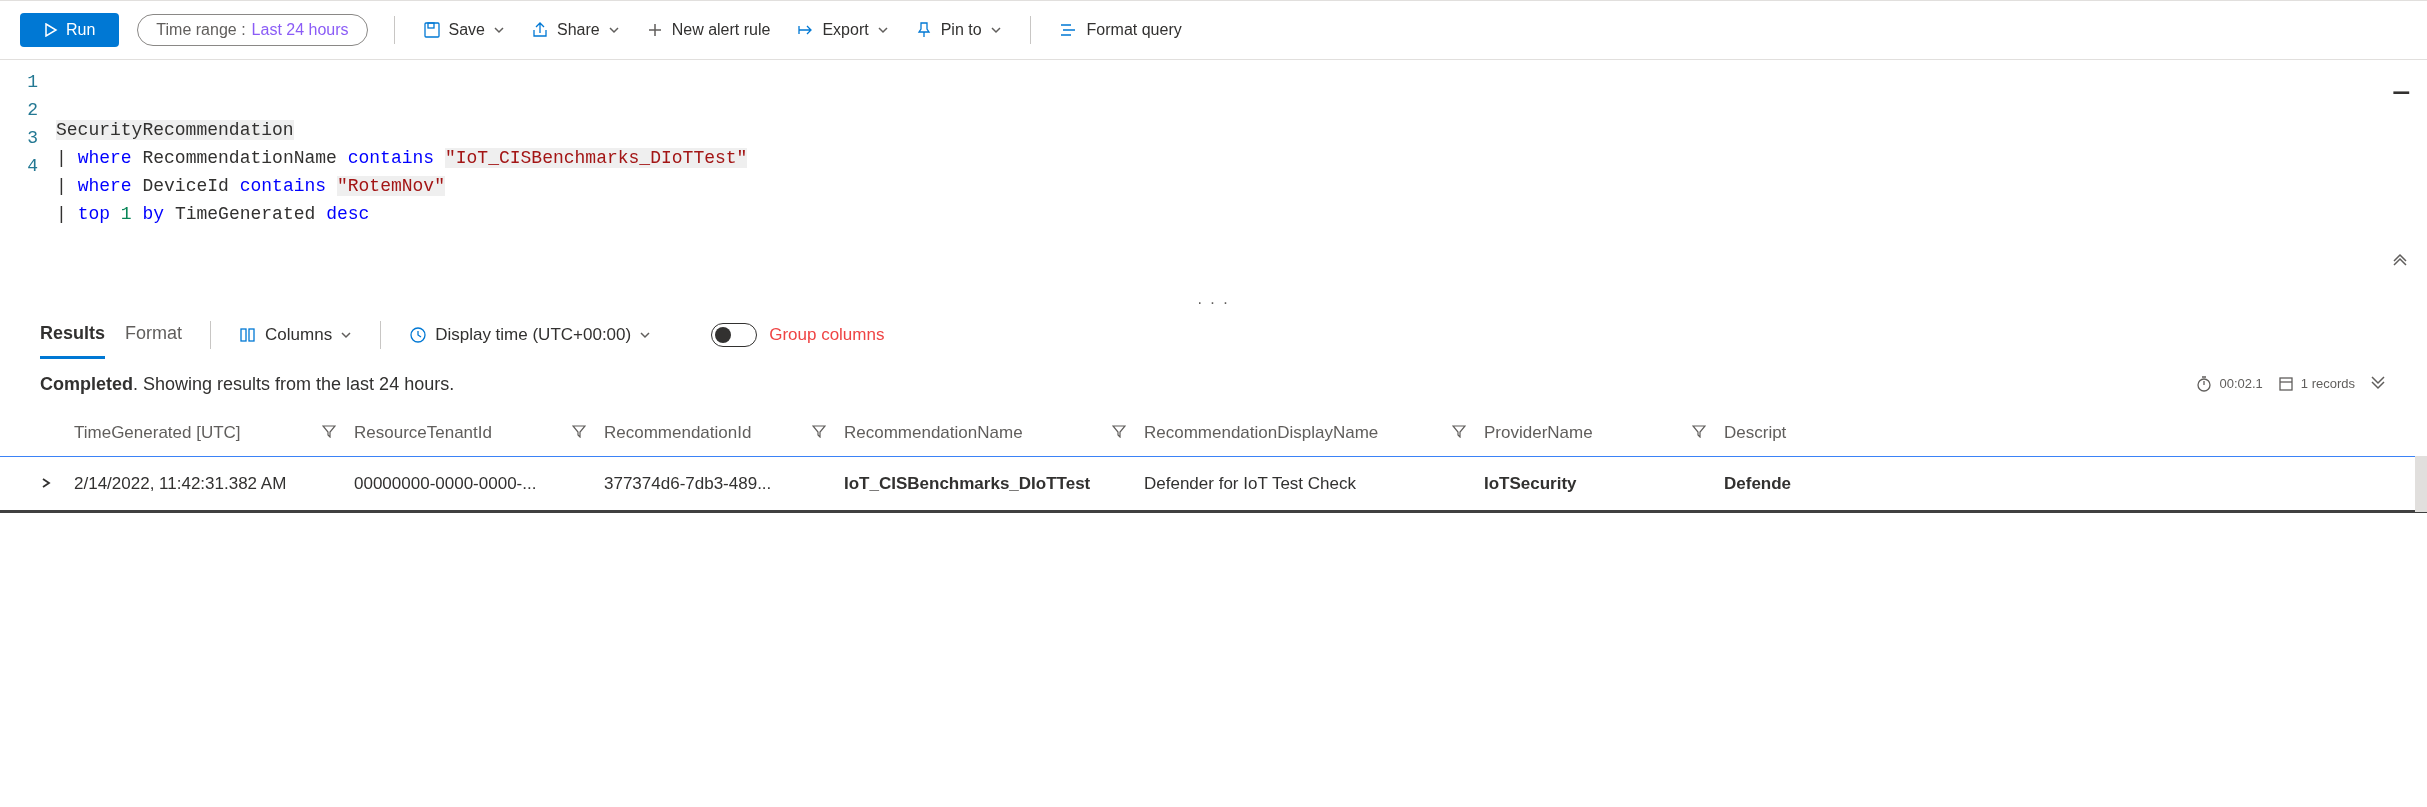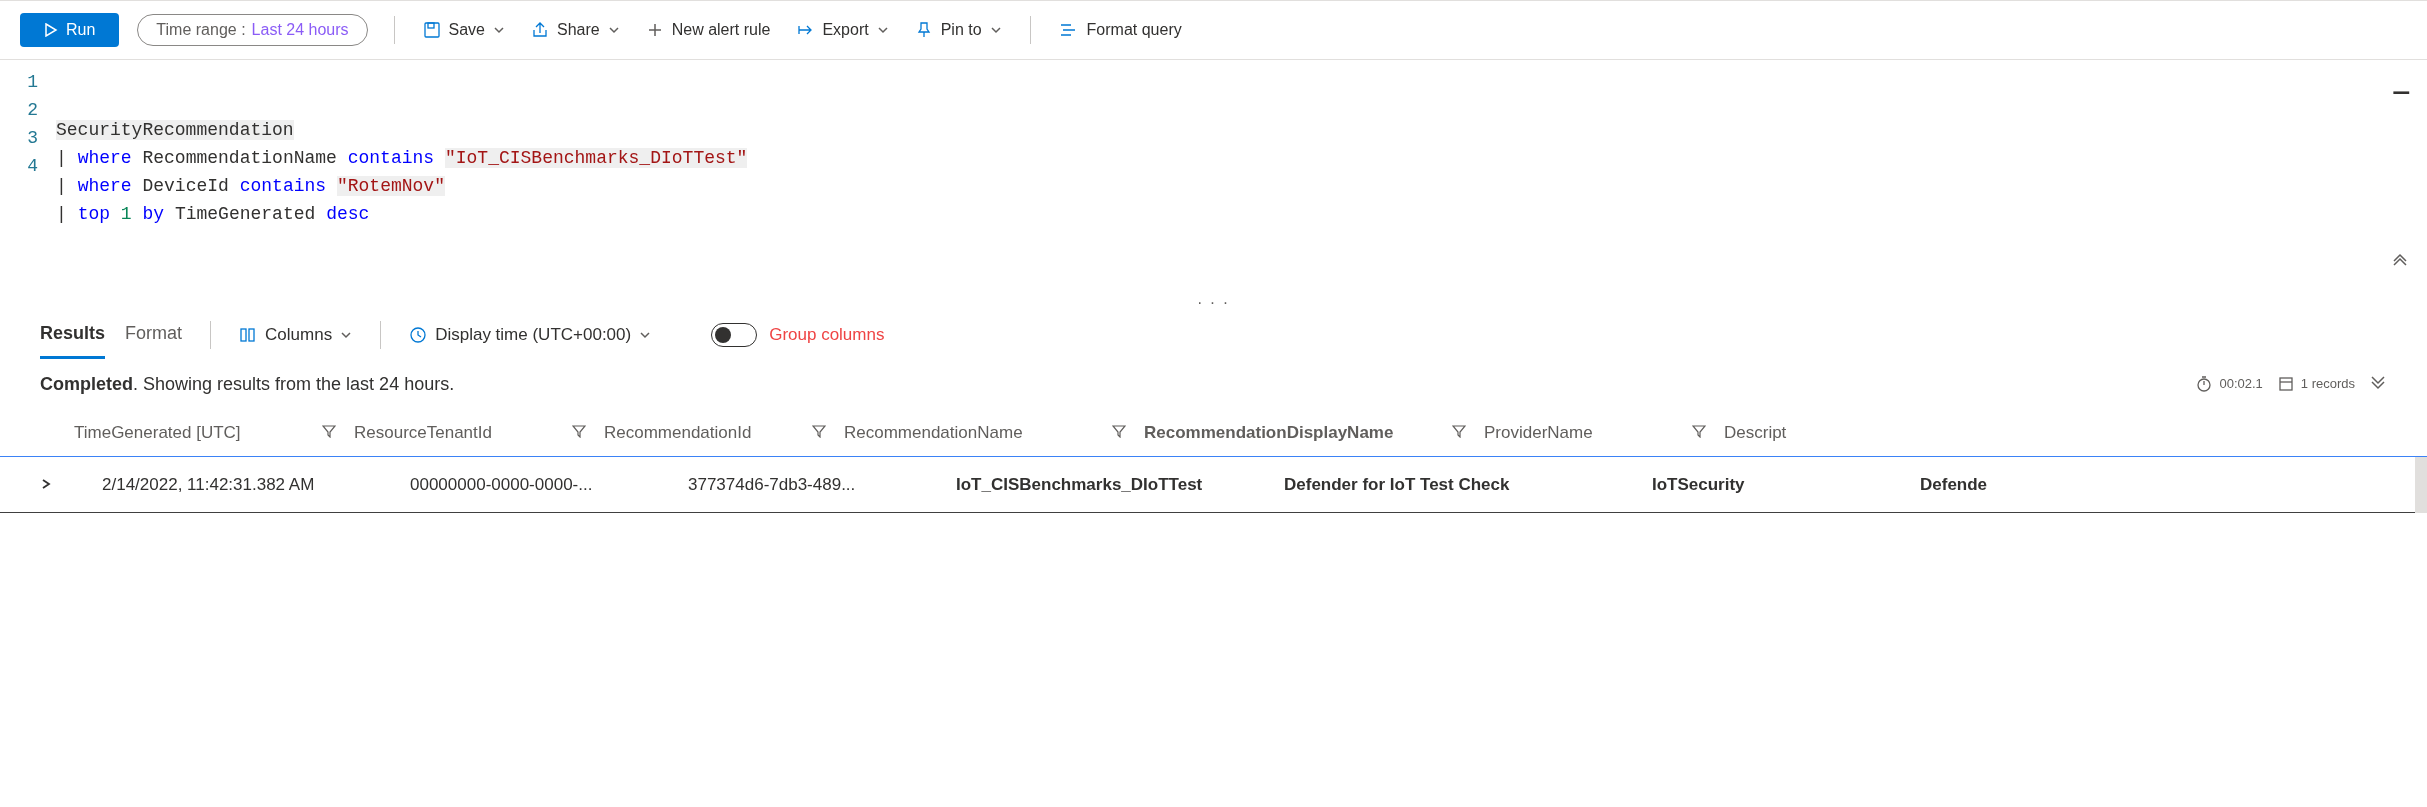--- a/index.html
+++ b/index.html
@@ -229,22 +229,21 @@
       display: flex;
       align-items: center;
       padding: 0 40px;
     }
     .grid-header {
       height: 48px;
       border-bottom: 1px solid #3b82f6;
     }
     .grid-row {
       height: 56px;
-      border-bottom: 1px solid #404040;
-      gap: 28px;
+      border-bottom: 3px solid #404040;
     }
     .col-expand { width: 34px; flex-shrink: 0; }
     .col {
       display: flex;
       align-items: center;
       gap: 8px;
       padding-right: 18px;
       flex-shrink: 0;
       font-size: 17px;
       color: #323130;
@@ -252,21 +251,21 @@
     .grid-header .col { color: #605e5c; }
     .col .filter-icon {
       margin-left: auto;
       color: #605e5c;
       cursor: pointer;
     }
     .c1 { width: 280px; }
     .c2 { width: 250px; }
     .c3 { width: 240px; }
     .c4 { width: 300px; }
-    .c5 { width: 340px; font-weight: bold; }
+    .c5 { width: 340px; }
     .c6 { width: 240px; }
     .c7 { width: 140px; }
     .truncate {
       white-space: nowrap;
       overflow: hidden;
       text-overflow: ellipsis;
     }
     .row-expand-chevron {
       cursor: pointer;
       color: #323130;
@@ -488,18 +487,18 @@
   <div class="grid-row" style="position:relative">
     <div class="col-expand row-expand-chevron">
       <svg width="12" height="12" viewBox="0 0 12 12">
           <path d="M3 2 L9 6 L3 10" fill="none" stroke="currentColor" stroke-width="1.8"></path>
         </svg>
     </div>
     <div class="col c1 truncate">2/14/2022, 11:42:31.382 AM</div>
     <div class="col c2 truncate">00000000-0000-0000-...</div>
     <div class="col c3 truncate">377374d6-7db3-489...</div>
     <div class="col c4 truncate" style="font-weight:600">IoT_CISBenchmarks_DIoTTest</div>
-    <div class="col c5 truncate" style="font-weight:700">Defender for IoT Test Check</div>
+    <div class="col c5 truncate" style="font-weight:400">Defender for IoT Test Check</div>
     <div class="col c6 truncate" style="font-weight:600">IoTSecurity</div>
     <div class="col c7 truncate" style="font-weight:600">Defende</div>
     <div class="right-scroll-edge"></div>
   </div>
 </div>
 
 </body></html>

